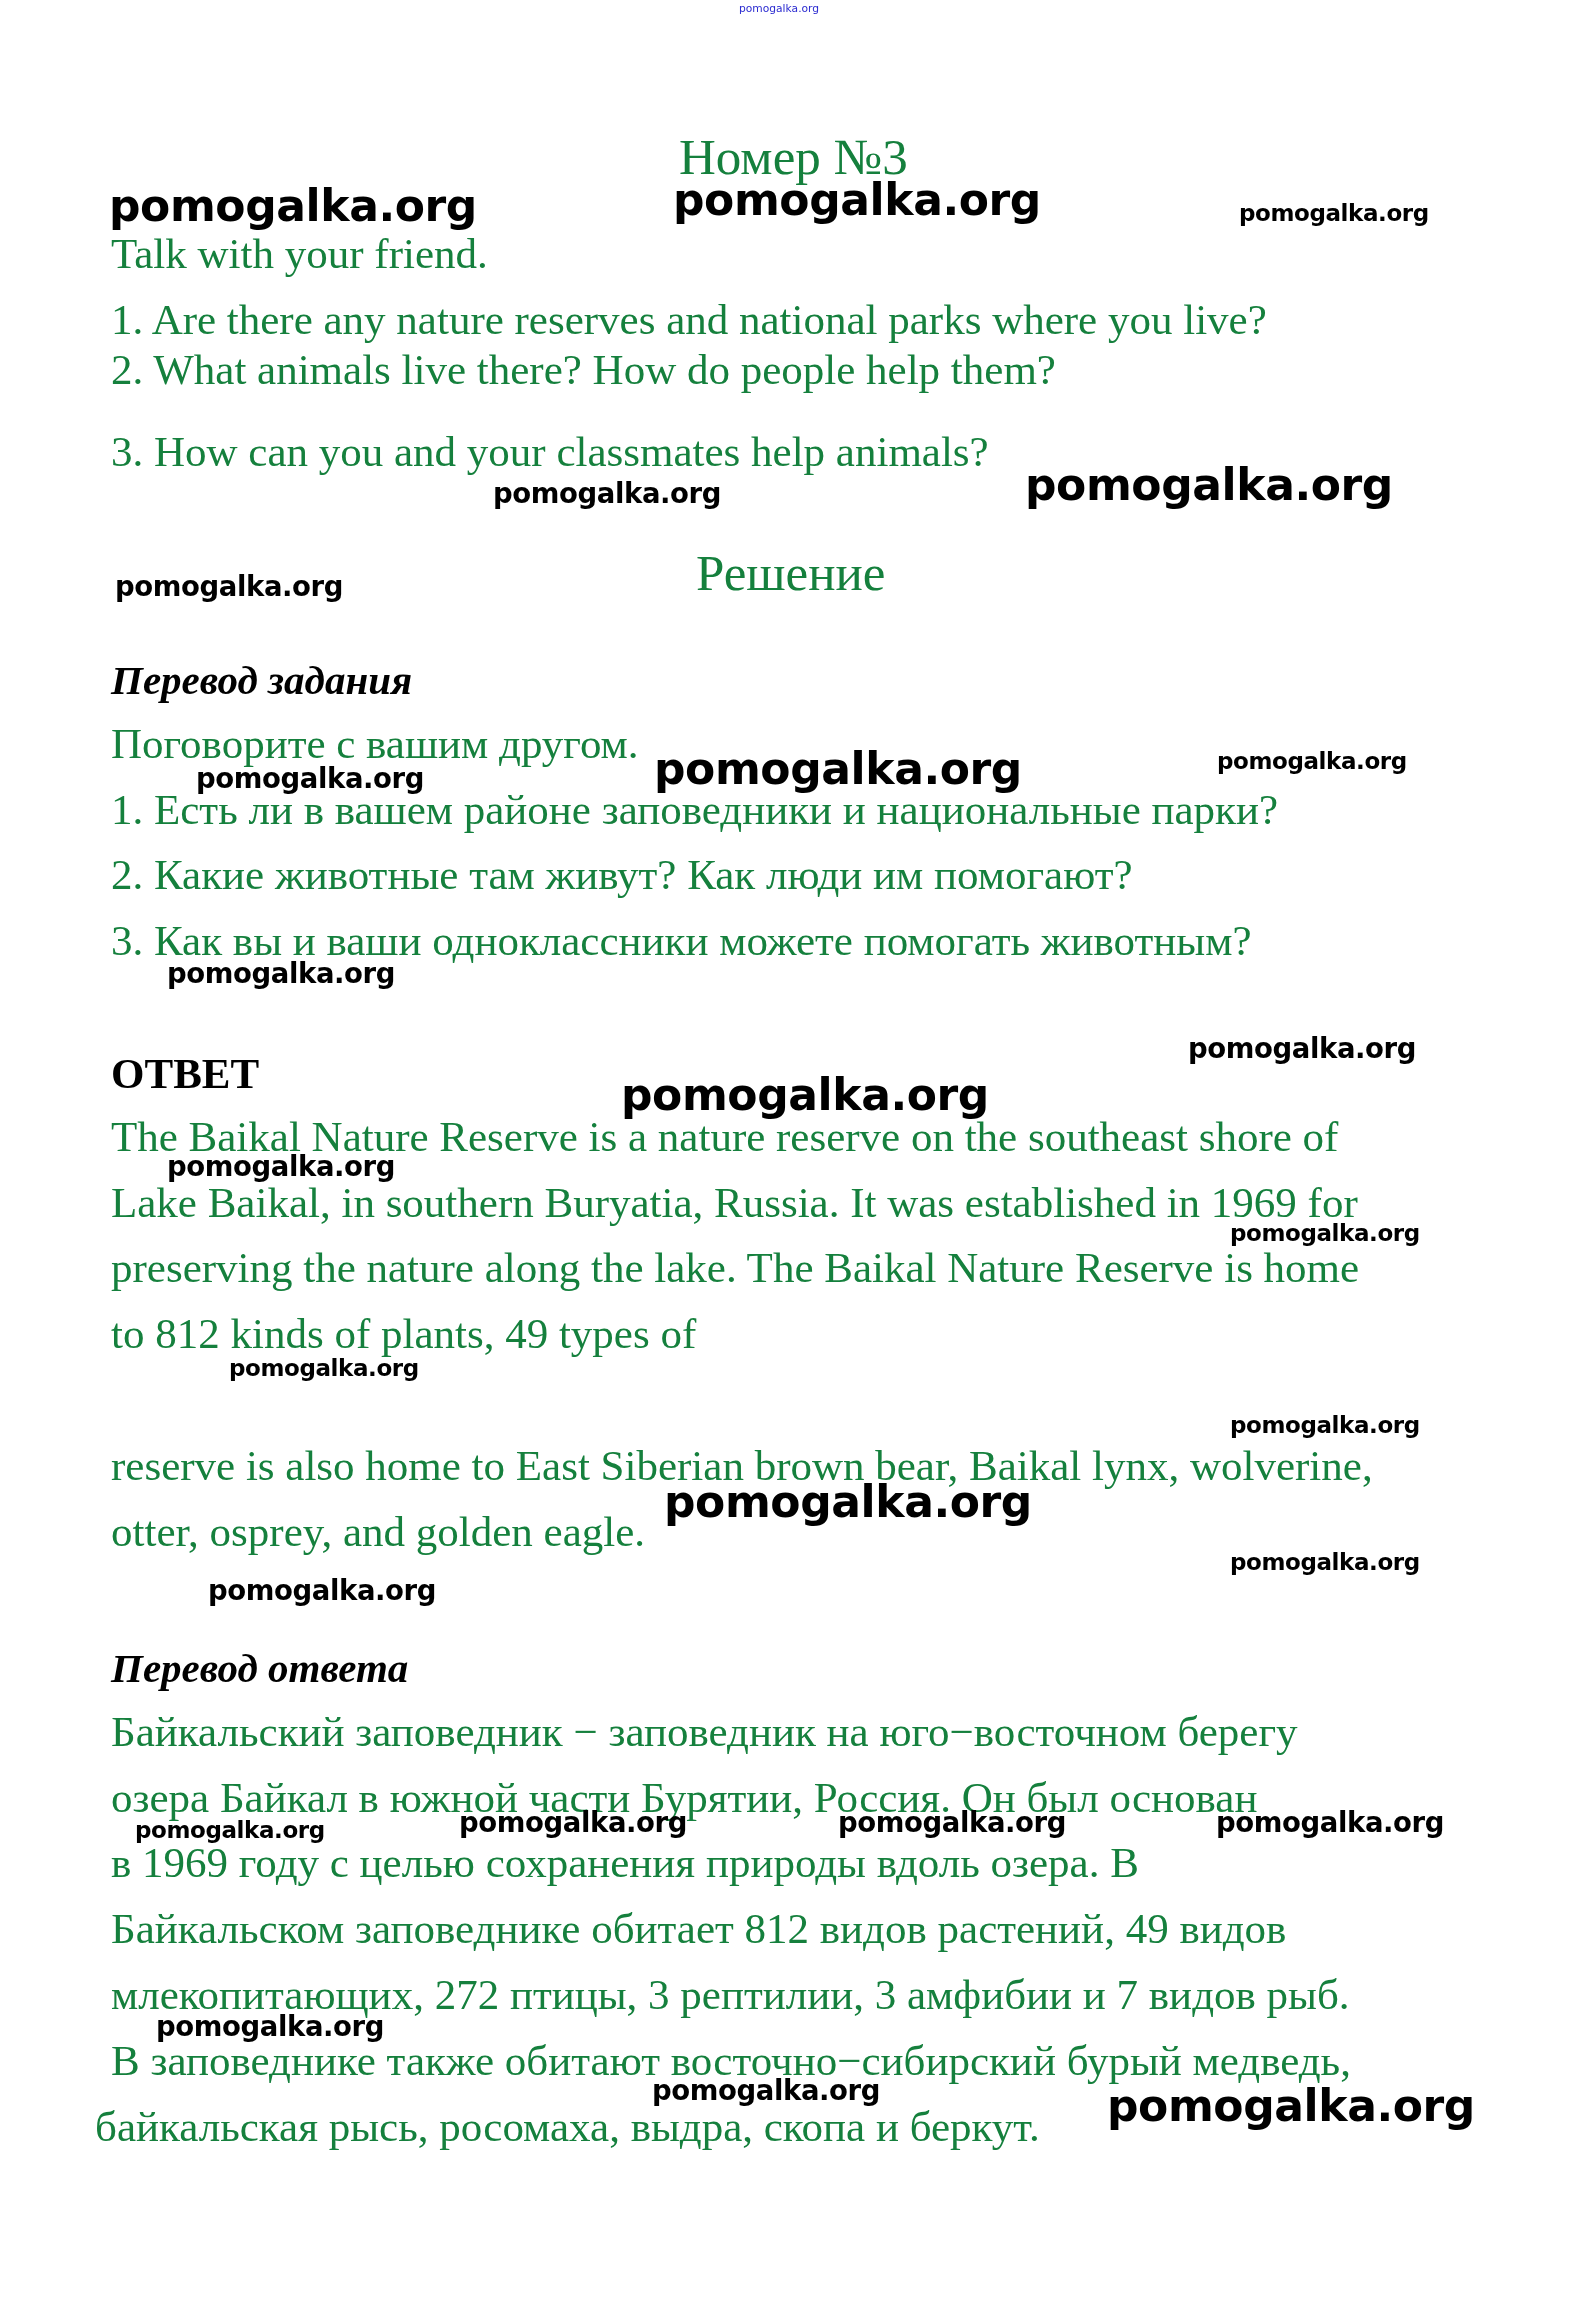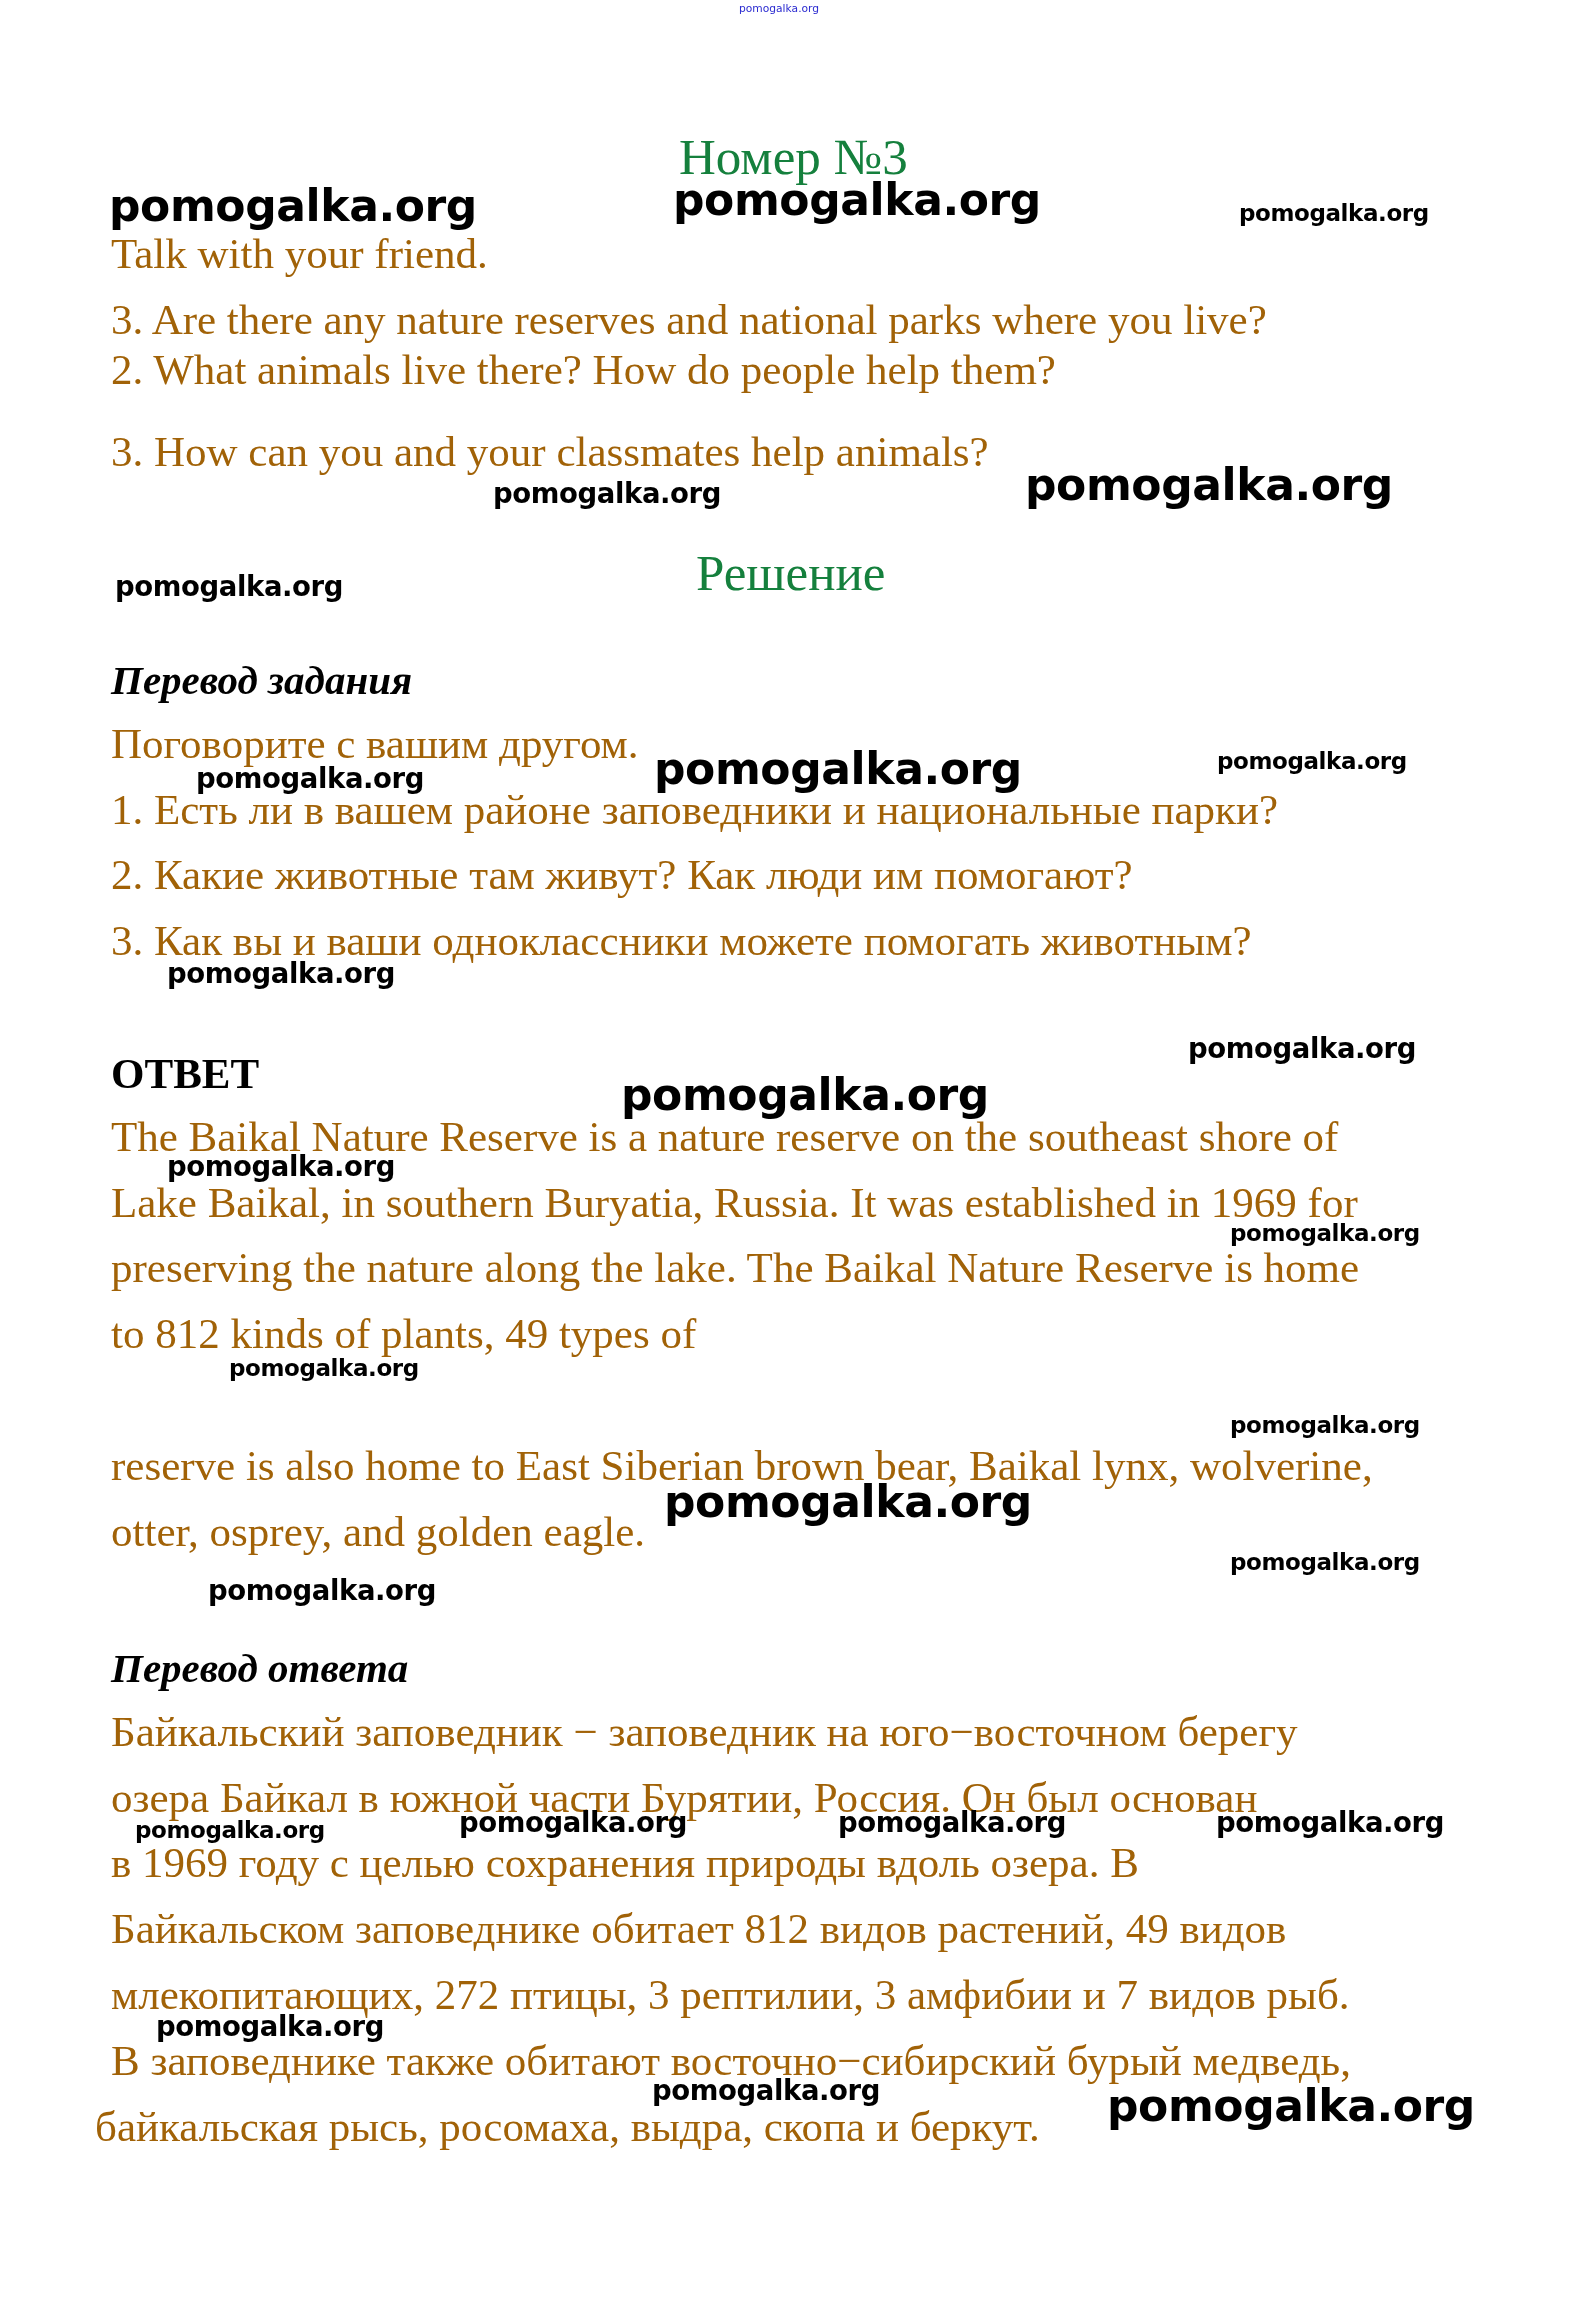--- a/index.html
+++ b/index.html
@@ -1,39 +1,39 @@
 <!DOCTYPE html>
 <html style="font-size:12.2px"><head>
 <meta charset="utf-8">
 <style>
   html, body { margin: 0; padding: 0; background: #ffffff; }
   body { width: 1580px; height: 2319px; position: relative; overflow: hidden; }
   .page { position: absolute; left: 0; top: 0; width: 1580px; height: 2319px; background: #fff; text-align: center; }
   .abs { position: absolute; white-space: nowrap; }
-  .serif { font-family: "Liberation Serif", "DejaVu Serif", serif; color: #a16207; font-size: 43px; line-height: 1; }
+  .serif { font-family: "Liberation Serif", "DejaVu Serif", serif; color: #15803d; font-size: 43px; line-height: 1; }
   .heading-center { font-family: Liberation Serif, serif; font-size: 51px; color: #15803d; }
   .italic-bold { font-family: "Liberation Serif", serif; font-style: italic; font-weight: bold; font-size: 41px; color: #000; }
   .bold { font-family: "Liberation Serif", serif; font-weight: bold; font-size: 43px; color: #000; }
   .wm { font-family: "DejaVu Sans", "Liberation Sans", sans-serif; color: #000; font-weight: 600; letter-spacing: -0.4px; }
   .wm-xl { font-size: 44px; }
   .wm-m { font-size: 27.5px; }
   .wm-s { font-size: 23px; }
   .toplink { font-family: "DejaVu Sans", sans-serif; font-size: 10.7px; color: #2b2bd0; text-decoration: none; }
 </style>
 </head>
 <body>
 
 <div class="page">
 
   <a class="abs toplink" style="left:739px; top:1.5px;">pomogalka.org</a>
 
   <div class="abs heading-center" style="left:679px; top:128px;">Номер №3</div>
 
   <div class="abs serif" style="left:111px; top:232px;">Talk with your friend.</div>
-  <div class="abs serif" style="left:111px; top:298px;">3. Are there any nature reserves and national parks where you live?</div>
+  <div class="abs serif" style="left:111px; top:298px;">1. Are there any nature reserves and national parks where you live?</div>
   <div class="abs serif" style="left:111px; top:348px;">2. What animals live there? How do people help them?</div>
   <div class="abs serif" style="left:111px; top:430px;">3. How can you and your classmates help animals?</div>
 
   <div class="abs heading-center" style="left:696px; top:544px;">Решение</div>
 
   <div class="abs italic-bold" style="left:111px; top:656px;">Перевод задания</div>
   <div class="abs serif" style="left:111px; top:722px;">Поговорите с вашим другом.</div>
   <div class="abs serif" style="left:111px; top:788px;">1. Есть ли в вашем районе заповедники и национальные парки?</div>
   <div class="abs serif" style="left:111px; top:853px;">2. Какие животные там живут? Как люди им помогают?</div>
   <div class="abs serif" style="left:111px; top:919px;">3. Как вы и ваши одноклассники можете помогать животным?</div>

